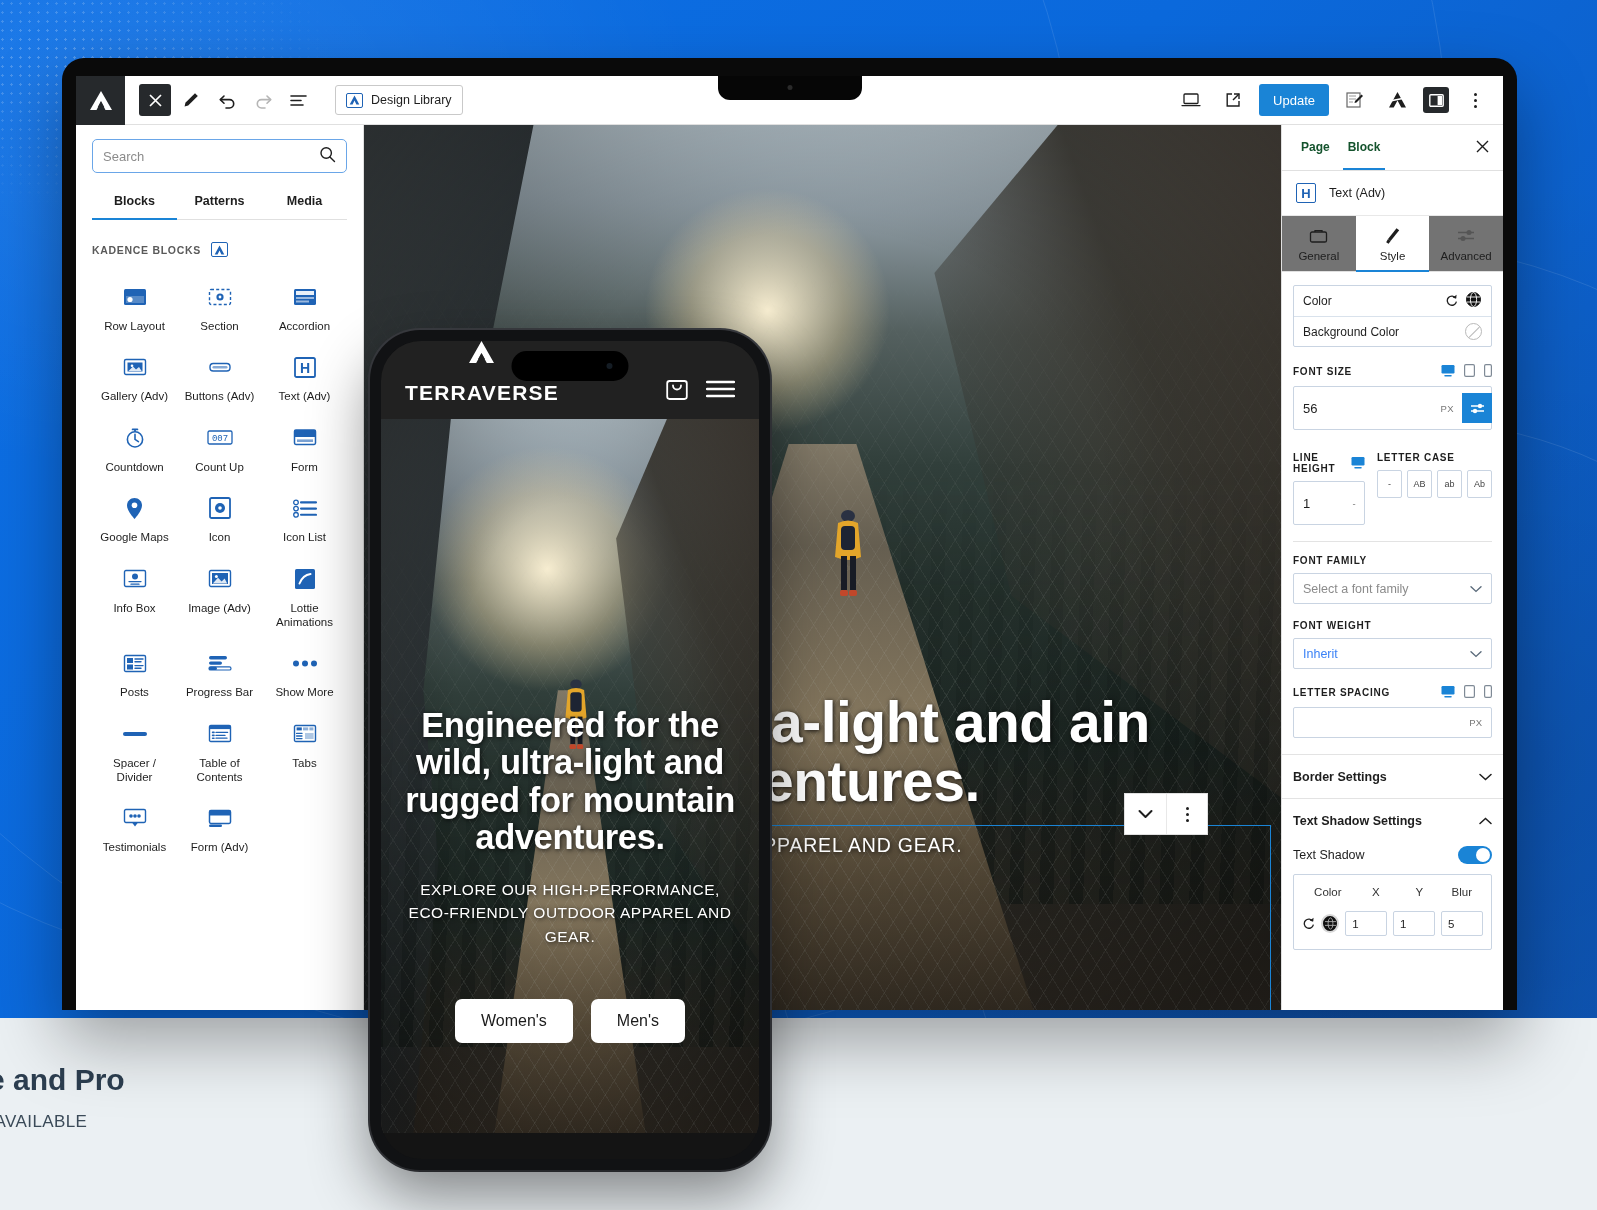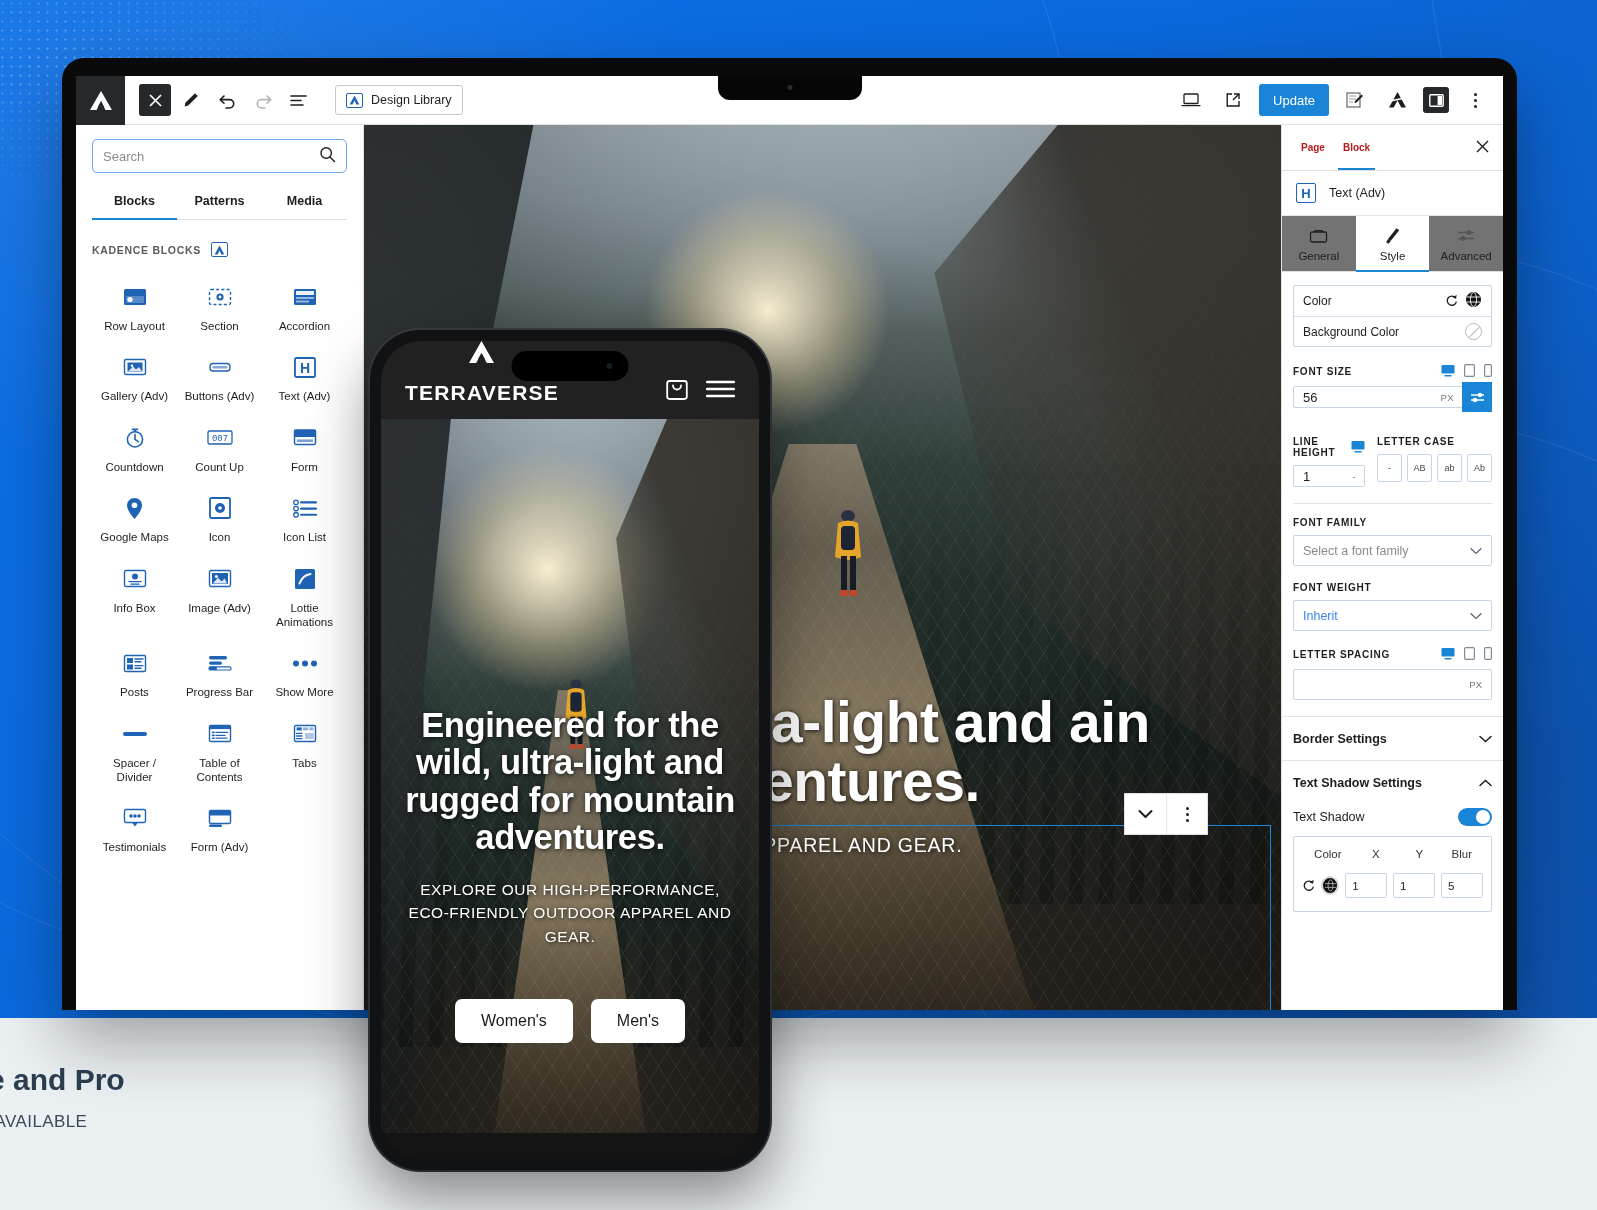--- a/index.html
+++ b/index.html
@@ -227,22 +227,22 @@
   
   .sidebar {
     width: 222px; flex: 0 0 222px; background: #fff; border-left: 1px solid #e0e0e0;
     position: relative; overflow: hidden; font-size: 12px; color: #1e1e1e;
   }
   .sb-tabs {
     display: flex; align-items: center; height: 46px; border-bottom: 1px solid #e0e0e0;
     padding: 0 10px;
   }
   .sb-tab {
-    font-size: 10px; font-weight: bold; padding: 0 9px; line-height: 45px;
-    cursor: pointer; position: relative; color: #b91c1c;
+    font-size: 12px; font-weight: bold; padding: 0 9px; line-height: 45px;
+    cursor: pointer; position: relative; color: #14532d;
   }
   .sb-tab.active::after {
     content:''; position: absolute; left: 4px; right: 4px; bottom: 0; height: 2.5px; background: #1a84d6;
   }
   .sb-close { margin-left: auto; cursor: pointer; color: #1e1e1e; padding-right: 4px; }
   .sb-blockrow {
     display: flex; align-items: center; gap: 13px; padding: 12px 14px;
     border-bottom: 1px solid #e8e8e8;
   }
   .h-badge {
@@ -275,29 +275,29 @@
   .sw-none::after {
     content:''; position:absolute; left: 7.3px; top: -3px; width: 1px; height: 24px;
     background: #b9b9b9; transform: rotate(45deg);
   }
   .sec-label {
     font-size: 10px; font-weight: bold; letter-spacing: 0.75px; color: #1e1e1e;
     display: flex; align-items: center; gap: 7px;
   }
   .dev-icons { margin-left: auto; display: flex; align-items: center; gap: 9px; }
   .num-field {
-    margin-top: 7px; height: 22px; border: 1px solid #c9d4e2; border-radius: 2px;
+    margin-top: 7px; height: 44px; border: 1px solid #c9d4e2; border-radius: 2px;
     display: flex; align-items: center; padding: 0 0 0 9px; font-size: 13px;
   }
   .num-field .unit { margin-left: auto; font-size: 9.5px; color: #777; padding-right: 8px; letter-spacing: .4px; }
   .unit-btn {
     width: 30px; height: 30px; background: #1a84d6; display: flex; align-items: center;
     justify-content: center; margin: -1px -1px -1px 0; flex: 0 0 30px; cursor: pointer;
   }
-  .two-col { display: flex; gap: 12px; margin-top: 28px; }
+  .two-col { display: flex; gap: 12px; margin-top: 22px; }
   .lh-col { width: 97px; }
   .case-btns { display: flex; gap: 5px; margin-top: 7px; }
   .case-btn {
     width: 25px; height: 28px; border: 1px solid #c9d4e2; border-radius: 2px;
     display: flex; align-items: center; justify-content: center;
     font-size: 9px; color: #444; cursor: pointer; background: #fff;
   }
   .divider { border-top: 1px solid #e3e3e3; margin: 16px 0 0; }
   .acc-head {
     display: flex; align-items: center; height: 44px; font-size: 12.5px; font-weight: bold;

